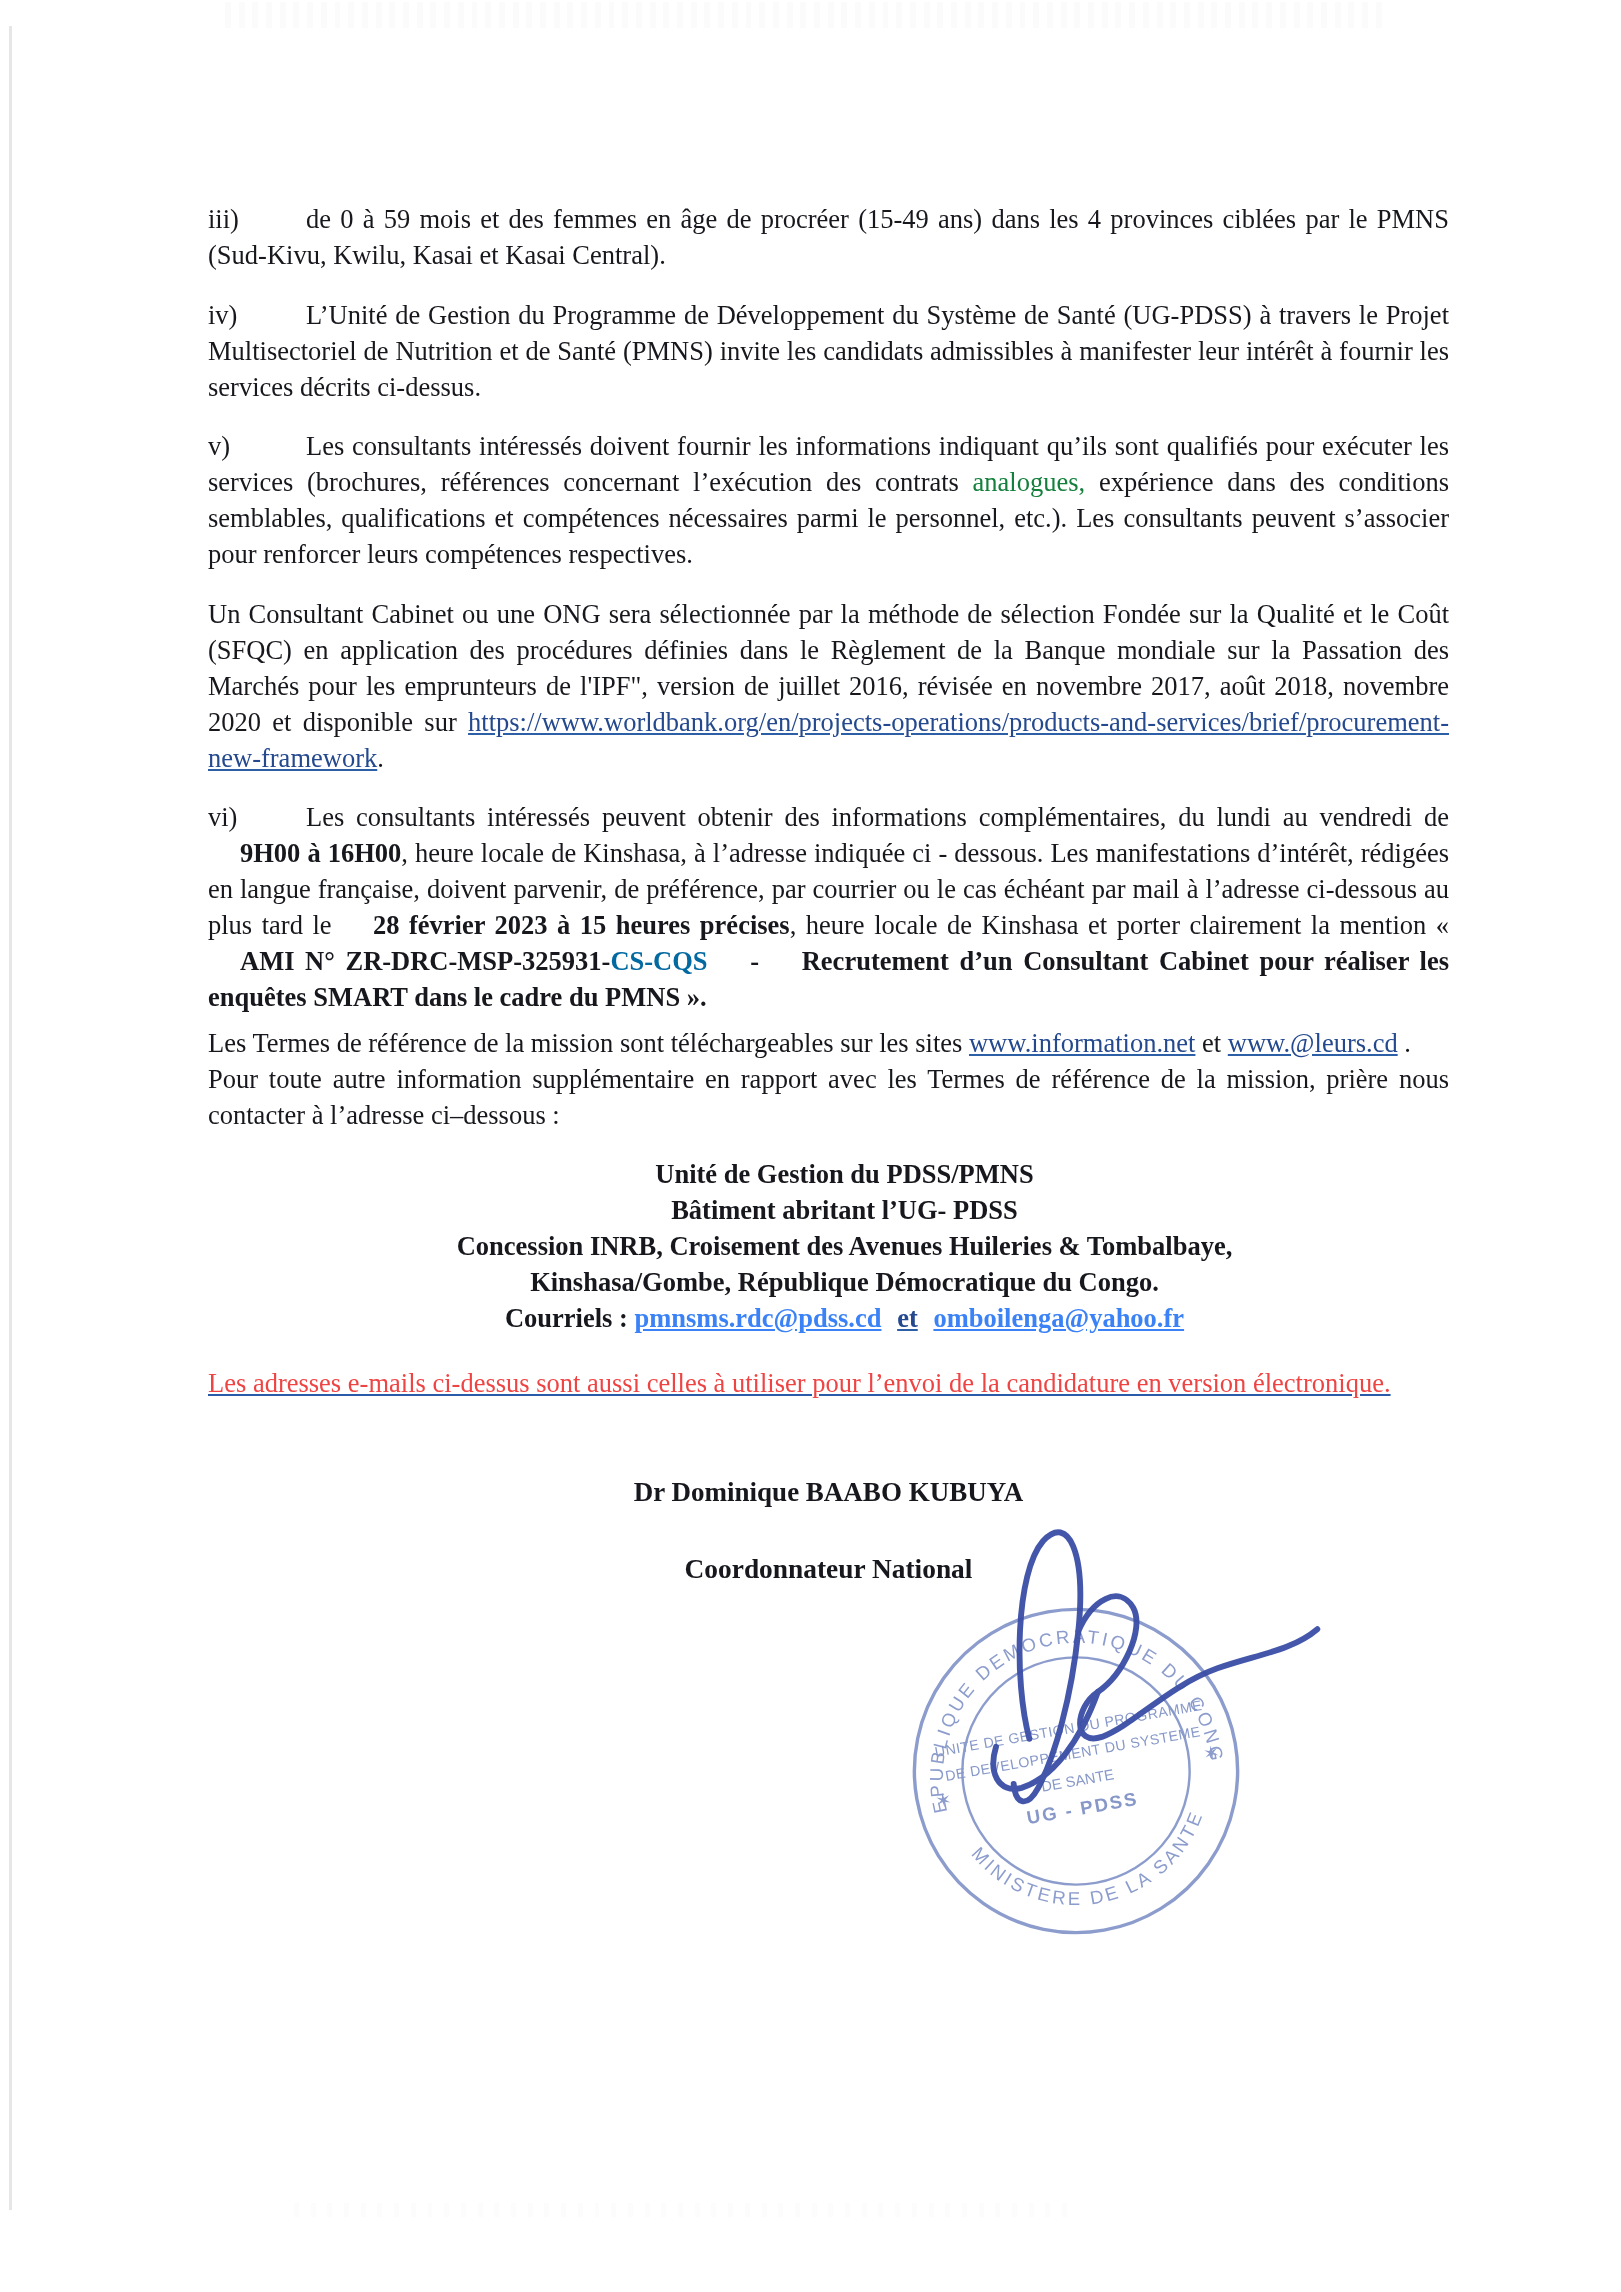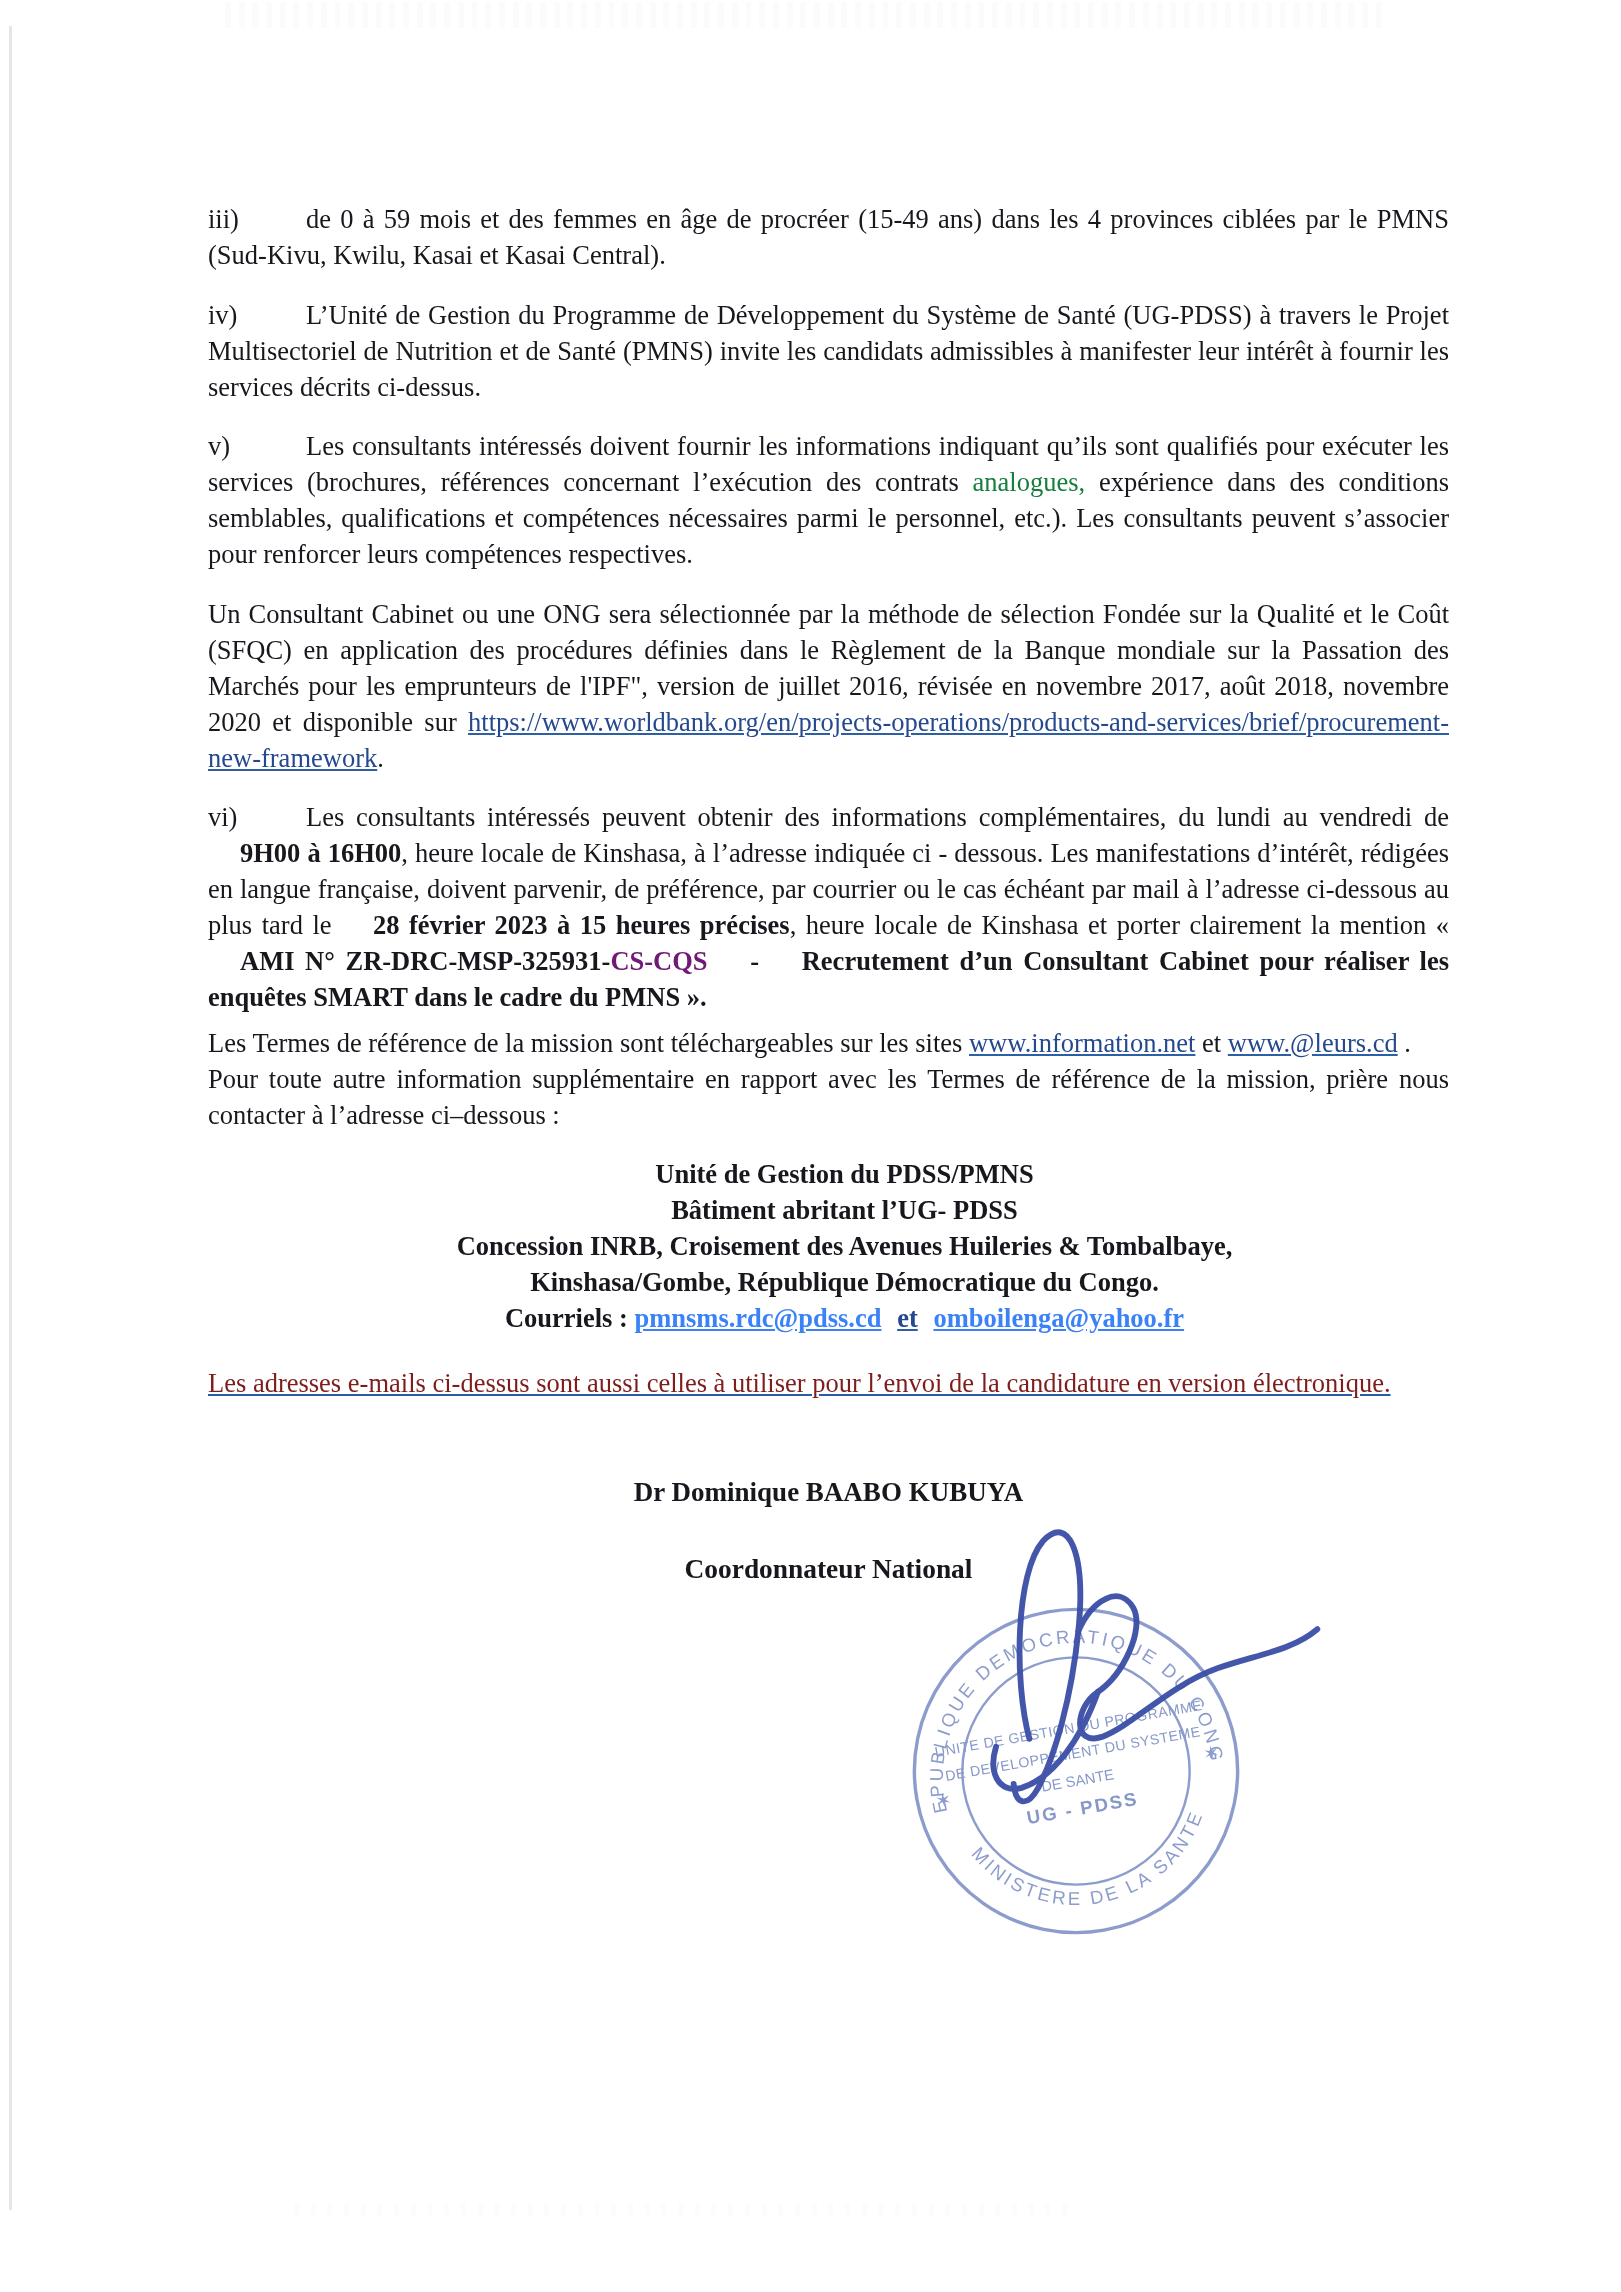--- a/index.html
+++ b/index.html
@@ -24,33 +24,33 @@
     position:absolute;left:208px;top:201px;width:1241px;
     font-size:26.5px;line-height:36px;
   }
   .para{text-align:justify;margin:0 0 23.5px 0;}
   .para.tight{margin-bottom:9.8px;}
   .para.flush{margin-bottom:0;}
   .seg-tab{display:inline-block;width:98px;}
   .seg-plain{}
   .seg-bold{font-weight:bold;margin-left:32px;}
   .seg-faded{color:#15803d;}
-  .seg-boldfaded{font-weight:bold;color:#701a75;}
+  .seg-boldfaded{font-weight:bold;color:#0369a1;}
   .seg-link{color:#24498e;text-decoration:underline;text-decoration-color:#2d5fa6;}
   .seg-boldlink{font-weight:bold;color:#3b82f6;text-decoration:underline;}
   .seg-gap{padding:0 15.7px;}
 
   .address-block{
     margin:23.5px 0 0 0;text-align:center;font-weight:bold;
   }
   .address-line{min-height:36px;}
 
   .closing-note{
     margin:29px 0 7px 0;text-align:left;
-    color:#7f1d1d;text-decoration:underline;text-decoration-color:#2a5ba8;
+    color:#ef4444;text-decoration:underline;text-decoration-color:#2a5ba8;
   }
 
   .signature-area{position:relative;margin-top:0;height:765px;}
   .sig-name{
     margin-top:73px;text-align:center;font-weight:bold;font-size:27px;
     position:relative;z-index:3;
   }
   .sig-title{
     margin-top:41px;text-align:center;font-weight:bold;font-size:27.4px;
     position:relative;z-index:3;

